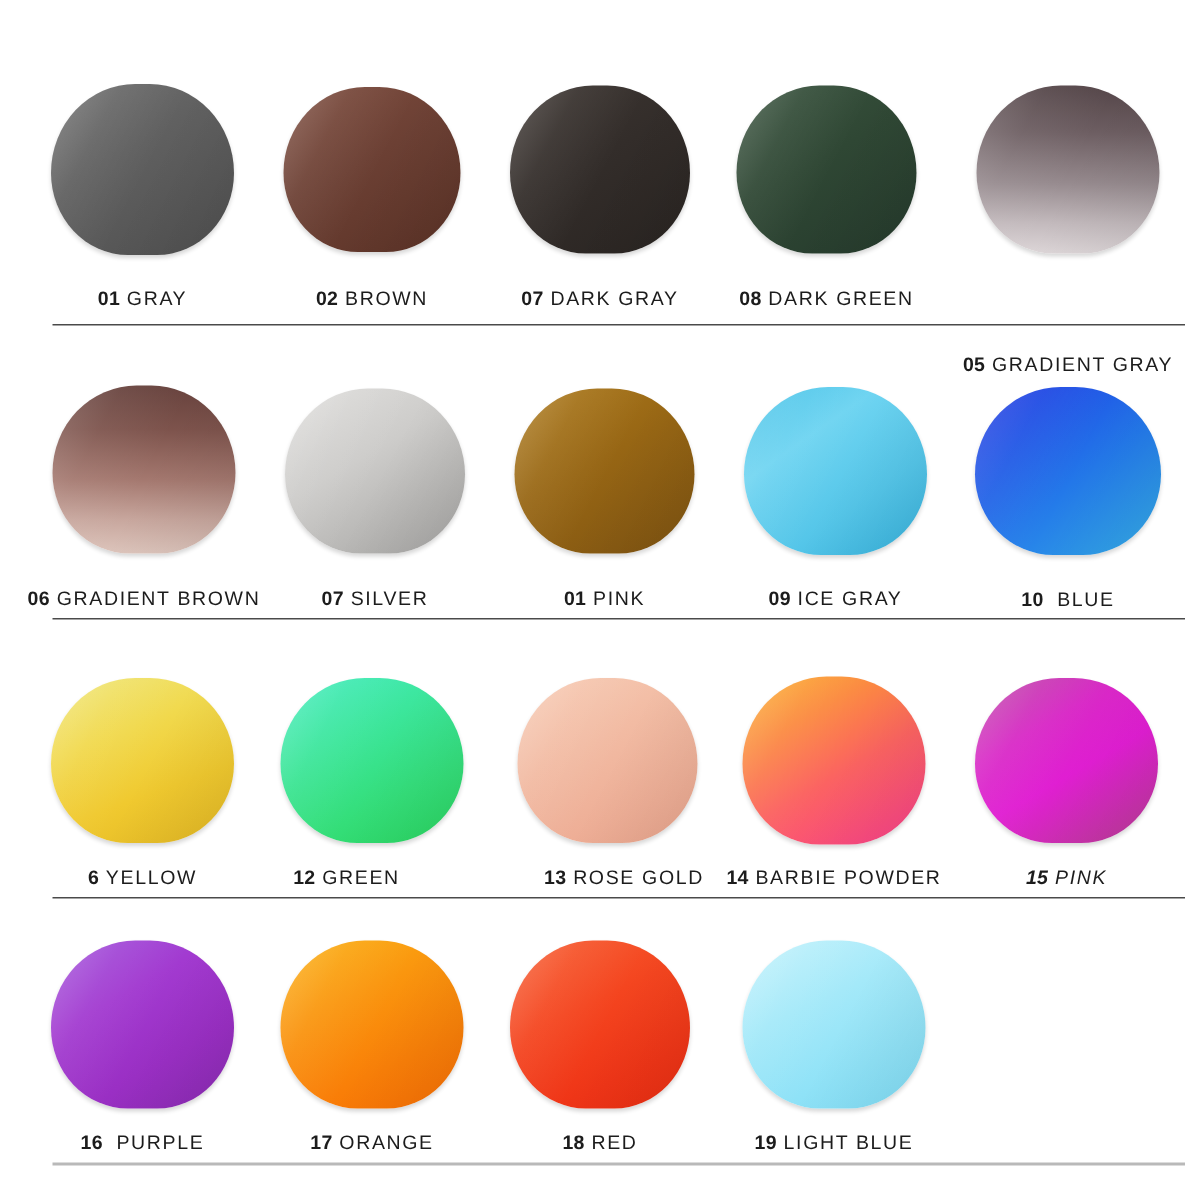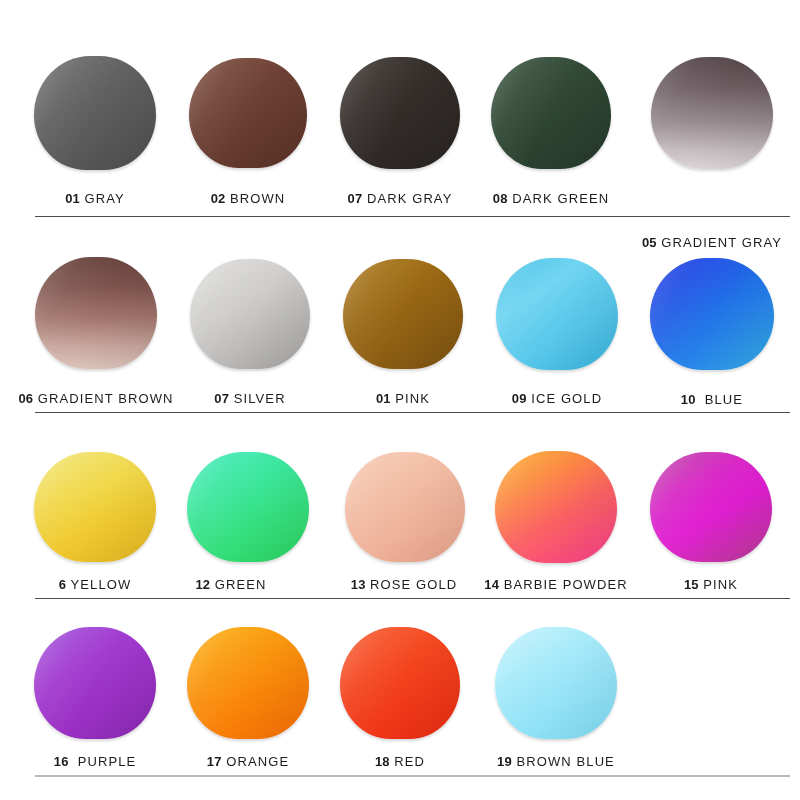--- a/index.html
+++ b/index.html
@@ -138,21 +138,21 @@
       <div class="swatch" style="pointer-events: auto; left: 343px; top: 259px; width: 120px;">
         <div class="lens" style="width: 120px; height: 110px; background: linear-gradient(150deg, rgb(173, 122, 28) 0%, rgb(151, 102, 20) 45%, rgb(126, 83, 17) 100%);"></div>
       </div>
       <div class="caption" style="position: absolute; left: 0px; top: 392px; width: 800px; text-align: left; pointer-events: none;">
         <span style="position: absolute; left: 403px; transform: translateX(-50%);"><span class="num">01</span><span>&nbsp;</span><span class="nm">PINK</span></span>
       </div>
       <div class="swatch" style="pointer-events: auto; left: 496px; top: 258px; width: 122px;">
         <div class="lens" style="width: 122px; height: 112px; background: linear-gradient(145deg, rgb(63, 191, 230) 0%, rgb(110, 212, 241) 32%, rgb(85, 198, 233) 66%, rgb(54, 178, 221) 100%);"></div>
       </div>
       <div class="caption" style="position: absolute; left: 0px; top: 392px; width: 800px; text-align: left; pointer-events: none;">
-        <span style="position: absolute; left: 557px; transform: translateX(-50%);"><span class="num">09</span><span>&nbsp;</span><span class="nm">ICE GOLD</span></span>
+        <span style="position: absolute; left: 557px; transform: translateX(-50%);"><span class="num">09</span><span>&nbsp;</span><span class="nm">ICE GRAY</span></span>
       </div>
       <div class="swatch" style="pointer-events: auto; left: 650px; top: 258px; width: 124px;">
         <div class="lens" style="width: 124px; height: 112px; background: linear-gradient(142deg, rgb(27, 47, 223) 0%, rgb(31, 82, 229) 26%, rgb(35, 120, 233) 55%, rgb(46, 154, 233) 82%, rgb(56, 176, 234) 100%);"></div>
       </div>
       <div class="caption" style="position: absolute; left: 0px; top: 393px; width: 800px; text-align: left; pointer-events: none;">
         <span style="position: absolute; left: 712px; transform: translateX(-50%);"><span class="num">10</span><span>&nbsp;&nbsp;</span><span class="nm">BLUE</span></span>
       </div>
       <div class="divider" style="top: 412px; background: rgb(74, 74, 74);"></div>
     </div>
     <div class="lens-row" style="position: absolute; left: 0px; top: 0px; width: 800px; height: 800px; pointer-events: none;">
@@ -165,33 +165,33 @@
       <div class="swatch" style="pointer-events: auto; left: 187px; top: 452px; width: 122px;">
         <div class="lens" style="width: 122px; height: 110px; background: linear-gradient(155deg, rgb(68, 236, 192) 0%, rgb(60, 230, 156) 35%, rgb(52, 222, 121) 70%, rgb(42, 213, 95) 100%);"></div>
       </div>
       <div class="caption" style="position: absolute; left: 0px; top: 578px; width: 800px; text-align: left; pointer-events: none;">
         <span style="position: absolute; left: 231px; transform: translateX(-50%);"><span class="num">12</span><span>&nbsp;</span><span class="nm">GREEN</span></span>
       </div>
       <div class="swatch" style="pointer-events: auto; left: 345px; top: 452px; width: 120px;">
         <div class="lens" style="width: 120px; height: 110px; background: linear-gradient(155deg, rgb(247, 203, 180) 0%, rgb(242, 187, 163) 40%, rgb(238, 174, 150) 75%, rgb(232, 164, 140) 100%);"></div>
       </div>
       <div class="caption" style="position: absolute; left: 0px; top: 578px; width: 800px; text-align: left; pointer-events: none;">
-        <span style="position: absolute; left: 404px; transform: translateX(-50%);"><span class="num">13</span><span>&nbsp;</span><span class="nm">ROSE GOLD</span></span>
+        <span style="position: absolute; left: 416px; transform: translateX(-50%);"><span class="num">13</span><span>&nbsp;</span><span class="nm">ROSE GOLD</span></span>
       </div>
       <div class="swatch" style="pointer-events: auto; left: 495px; top: 451px; width: 122px;">
         <div class="lens" style="width: 122px; height: 112px; background: linear-gradient(150deg, rgb(252, 180, 45) 0%, rgb(251, 138, 63) 28%, rgb(251, 99, 97) 56%, rgb(250, 75, 126) 84%, rgb(249, 66, 142) 100%);"></div>
       </div>
       <div class="caption" style="position: absolute; left: 0px; top: 578px; width: 800px; text-align: left; pointer-events: none;">
         <span style="position: absolute; left: 556px; transform: translateX(-50%);"><span class="num">14</span><span>&nbsp;</span><span class="nm">BARBIE POWDER</span></span>
       </div>
       <div class="swatch" style="pointer-events: auto; left: 650px; top: 452px; width: 122px;">
         <div class="lens" style="width: 122px; height: 110px; background: linear-gradient(150deg, rgb(187, 74, 164) 0%, rgb(216, 40, 198) 32%, rgb(224, 30, 210) 56%, rgb(197, 52, 166) 86%, rgb(179, 63, 150) 100%);"></div>
       </div>
       <div class="caption" style="position: absolute; left: 0px; top: 578px; width: 800px; text-align: left; pointer-events: none;">
-        <span style="position: absolute; left: 711px; transform: translateX(-50%);"><span class="num">15</span><span>&nbsp;</span><span class="nm">PINK</span></span>
+        <span style="position: absolute; left: 711px; transform: translateX(-50%); font-style: italic;"><span class="num">15</span><span>&nbsp;</span><span class="nm">PINK</span></span>
       </div>
       <div class="divider" style="top: 598px; background: rgb(74, 74, 74);"></div>
     </div>
     <div class="lens-row" style="position: absolute; left: 0px; top: 0px; width: 684px; height: 800px; pointer-events: none;">
       <div class="swatch" style="pointer-events: auto; left: 34px; top: 627px; width: 122px;">
         <div class="lens" style="width: 122px; height: 112px; background: linear-gradient(150deg, rgb(162, 84, 220) 0%, rgb(162, 58, 208) 35%, rgb(154, 47, 196) 68%, rgb(138, 43, 178) 100%);"></div>
       </div>
       <div class="caption" style="position: absolute; left: 0px; top: 755px; width: 800px; text-align: left; pointer-events: none;">
         <span style="position: absolute; left: 95px; transform: translateX(-50%);"><span class="num">16</span><span>&nbsp;&nbsp;</span><span class="nm">PURPLE</span></span>
       </div>
@@ -204,17 +204,17 @@
       <div class="swatch" style="pointer-events: auto; left: 340px; top: 627px; width: 120px;">
         <div class="lens" style="width: 120px; height: 112px; background: linear-gradient(155deg, rgb(247, 94, 50) 0%, rgb(244, 69, 31) 40%, rgb(239, 53, 23) 75%, rgb(233, 45, 18) 100%);"></div>
       </div>
       <div class="caption" style="position: absolute; left: 0px; top: 755px; width: 800px; text-align: left; pointer-events: none;">
         <span style="position: absolute; left: 400px; transform: translateX(-50%);"><span class="num">18</span><span>&nbsp;</span><span class="nm">RED</span></span>
       </div>
       <div class="swatch" style="pointer-events: auto; left: 495px; top: 627px; width: 122px;">
         <div class="lens" style="width: 122px; height: 112px; background: linear-gradient(155deg, rgb(195, 242, 252) 0%, rgb(164, 233, 249) 38%, rgb(143, 226, 247) 72%, rgb(127, 220, 245) 100%);"></div>
       </div>
       <div class="caption" style="position: absolute; left: 0px; top: 755px; width: 800px; text-align: left; pointer-events: none;">
-        <span style="position: absolute; left: 556px; transform: translateX(-50%);"><span class="num">19</span><span>&nbsp;</span><span class="nm">BROWN BLUE</span></span>
+        <span style="position: absolute; left: 556px; transform: translateX(-50%);"><span class="num">19</span><span>&nbsp;</span><span class="nm">LIGHT BLUE</span></span>
       </div>
       <div class="divider light" style="top: 775px; background: rgb(185, 185, 185);"></div>
     </div>
   </div>
 
 </body></html>

